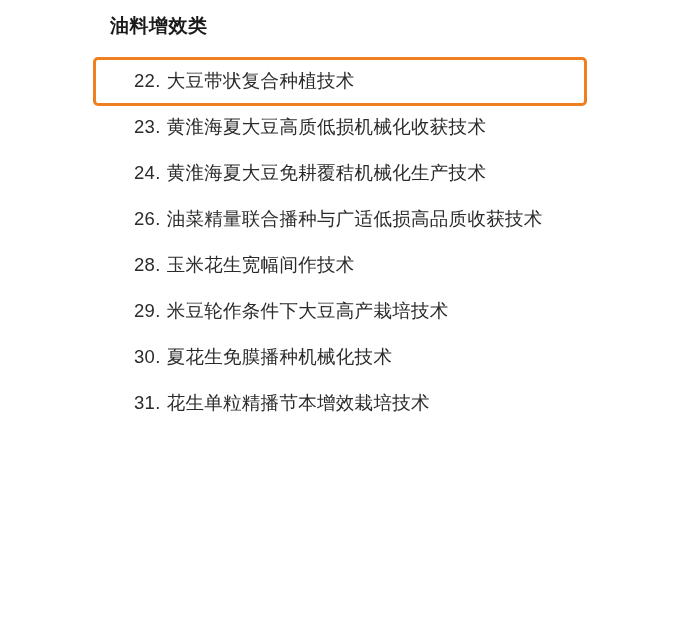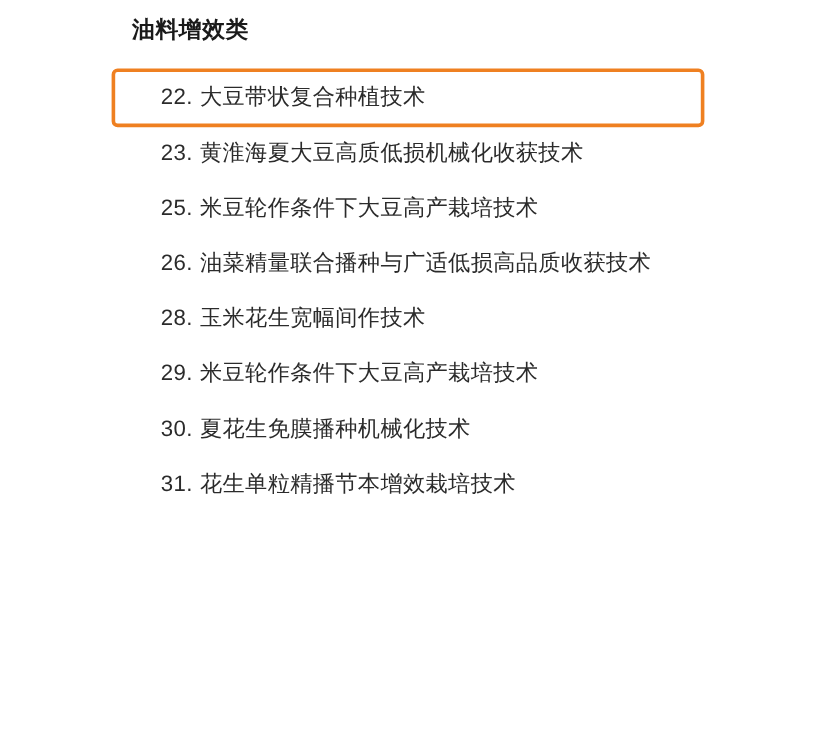--- a/index.html
+++ b/index.html
@@ -72,21 +72,21 @@
     <h2 class="section-title">油料增效类</h2>
 
     <ul class="list">
       <li class="list-item">
         <span class="num">22.</span><span class="txt">大豆带状复合种植技术</span>
       </li>
       <li class="list-item">
         <span class="num">23.</span><span class="txt">黄淮海夏大豆高质低损机械化收获技术</span>
       </li>
       <li class="list-item">
-        <span class="num">25.</span><span class="txt">米豆轮作条件下大豆高产栽培技术</span>
+        <span class="num">24.</span><span class="txt">黄淮海夏大豆免耕覆秸机械化生产技术</span>
       </li>
       <li class="list-item">
         <span class="num">26.</span><span class="txt">油菜精量联合播种与广适低损高品质收获技术</span>
       </li>
       <li class="list-item">
         <span class="num">28.</span><span class="txt">玉米花生宽幅间作技术</span>
       </li>
       <li class="list-item">
         <span class="num">29.</span><span class="txt">米豆轮作条件下大豆高产栽培技术</span>
       </li>

